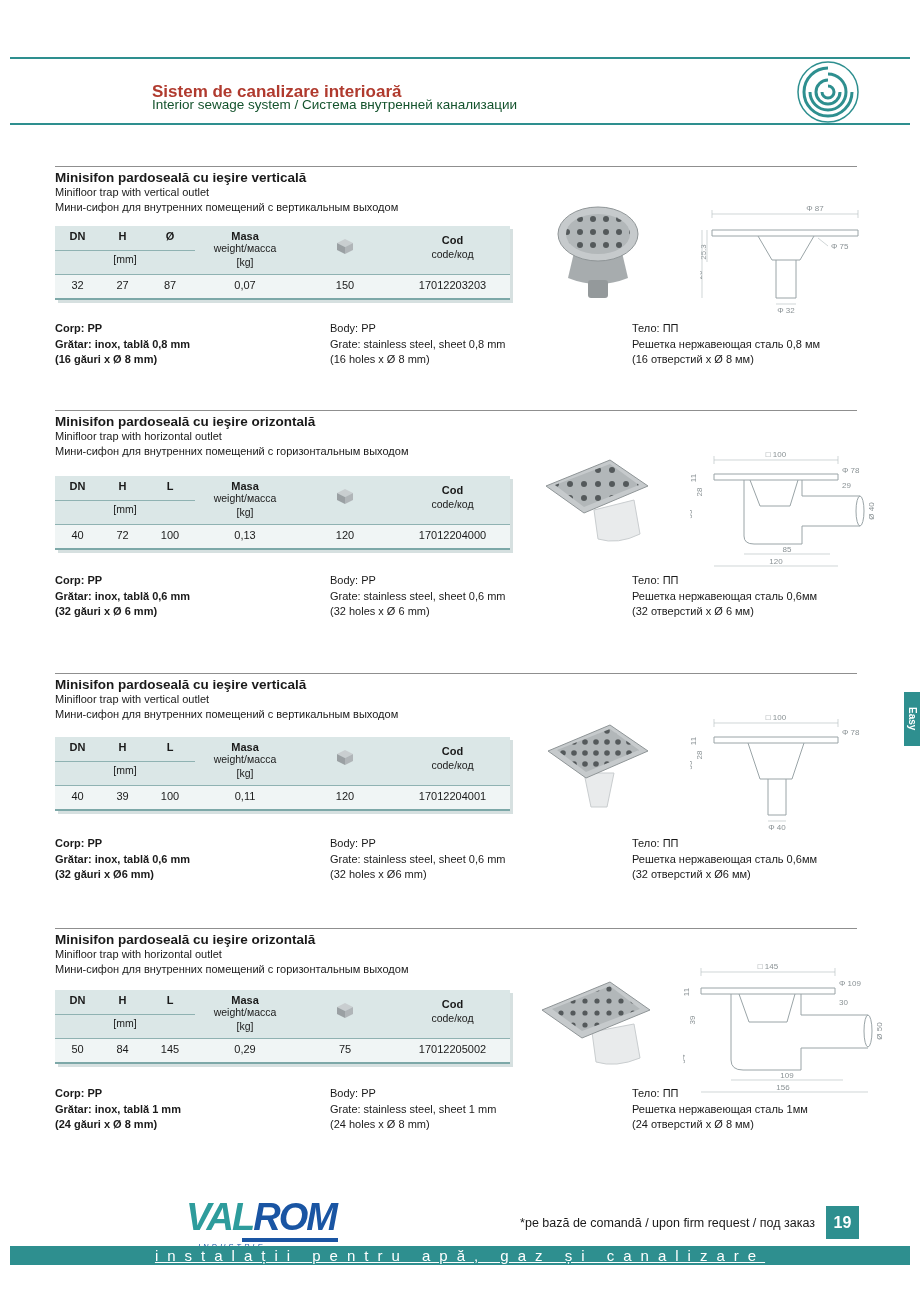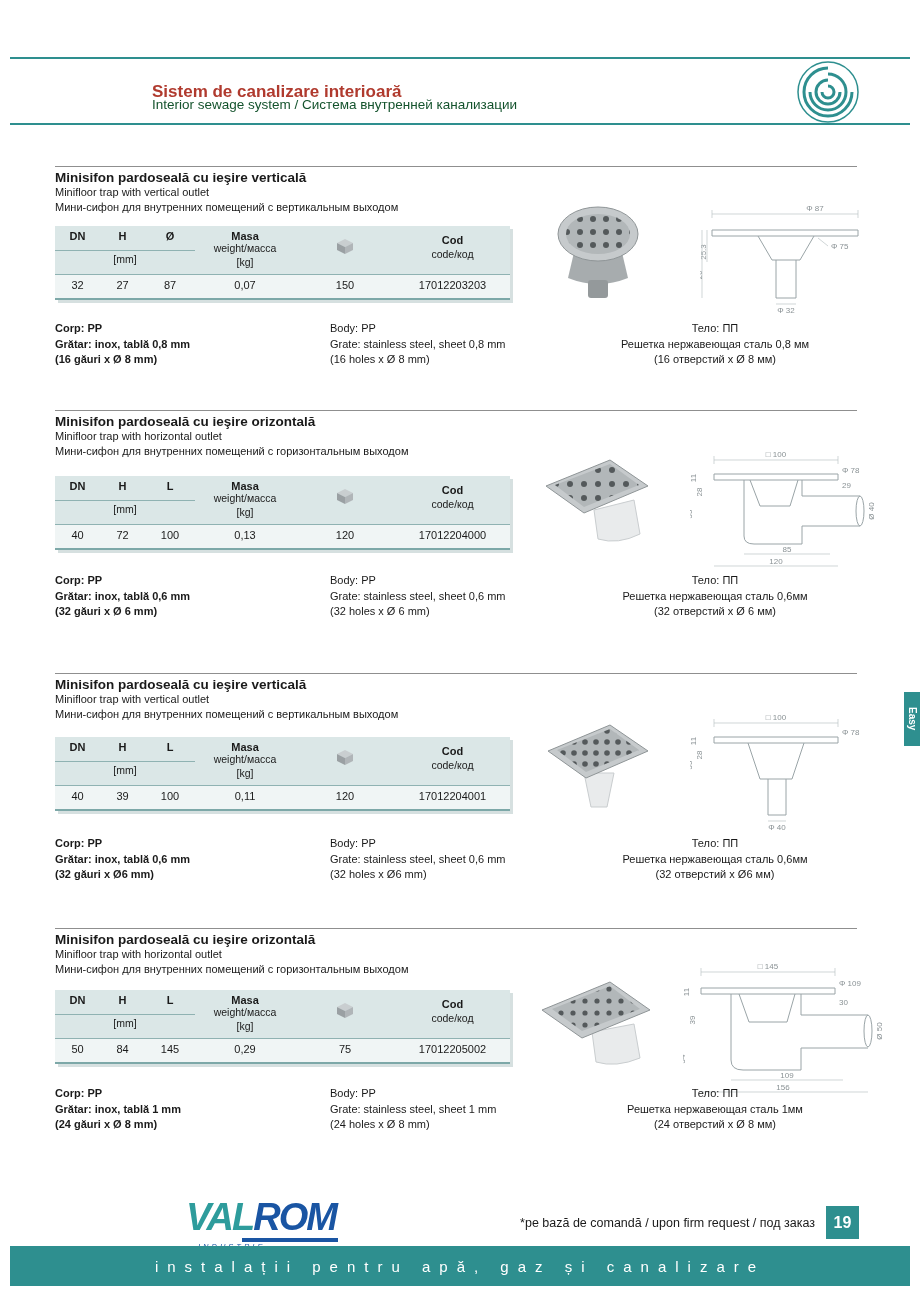--- a/index.html
+++ b/index.html
@@ -30,21 +30,21 @@
   .sub-th{font-size:10.5px;top:16px;}
   .mm-rule{position:absolute;left:0;top:24px;width:140px;height:1px;background:#8fb2b2;}
   .mm{position:absolute;left:0;top:27px;width:140px;font-size:10.5px;text-align:center;}
   .kg{top:30px;font-size:10.5px;}
   .cod-th{top:8px;} .code{top:22px;font-size:10.5px;}
   .pk{top:10px;}
   .td{top:4px;}
 
   
   .notes{position:absolute;font-size:11px;line-height:15.5px;}
-  .notes-ro{left:55px;width:265px;font-weight:bold;} .notes-en{left:330px;width:265px;} .notes-ru{left:580px;width:270px;text-align:center;}
+  .notes-ro{left:55px;width:265px;font-weight:bold;} .notes-en{left:330px;width:265px;} .notes-ru{left:632px;width:270px;}
 
   .photo{position:absolute;}
   .draw{position:absolute;}
   svg text{font-family:"Liberation Sans",sans-serif;font-size:8px;fill:#8a9295;}
   .ln{stroke:#9aa4a7;stroke-width:1;fill:none;}
   .dim{stroke:#bcc4c6;stroke-width:0.7;fill:none;}
 
   
   .easy-tab{position:absolute;left:904px;top:692px;width:16px;height:54px;background:#2e8f8f;
             color:#fff;font-size:10px;font-weight:bold;display:flex;align-items:center;justify-content:center;
@@ -53,22 +53,22 @@
   
   .logo{position:absolute;left:186px;top:1196px;width:160px;height:58px;}
   .logo-val{font-style:italic;font-weight:bold;font-size:38px;color:#2e9c9c;letter-spacing:-2px;}
   .logo-rom{font-style:italic;font-weight:bold;font-size:38px;color:#1a55a3;letter-spacing:-2px;}
   .logo-underline{position:absolute;left:56px;top:42px;width:96px;height:4px;background:#1a55a3;}
   .logo-industrie{position:absolute;left:12px;top:46px;font-size:7.5px;font-style:italic;
                   letter-spacing:3px;color:#1a55a3;}
   .order-note{position:absolute;left:440px;top:1216px;width:375px;text-align:right;font-size:12.5px;}
   .page-box{position:absolute;left:826px;top:1206px;width:33px;height:33px;background:#2e8f8f;color:#fff;
             font-size:16px;font-weight:bold;display:flex;align-items:center;justify-content:center;}
-  .tagline-bar{position:absolute;left:10px;top:1246px;width:900px;height:40px;background:#2e8f8f;
-               color:#fff;display:flex;align-items:center;justify-content:center;}
+  .tagline-bar{position:absolute;left:10px;top:1246px;width:900px;height:19px;background:#2e8f8f;
+               color:#fff;display:flex;align-items:center;justify-content:center;text-decoration:underline;}
   .tagline{font-size:15px;letter-spacing:9px;white-space:nowrap;}
 </style>
 </head>
 <body>
 
 <div class="page">
 
   <div class="rule-teal" style="top:57px"></div>
   <div class="hdr-title">Sistem de canalizare interioară</div>
   <div class="hdr-sub">Interior sewage system / Система внутренней канализации</div>

